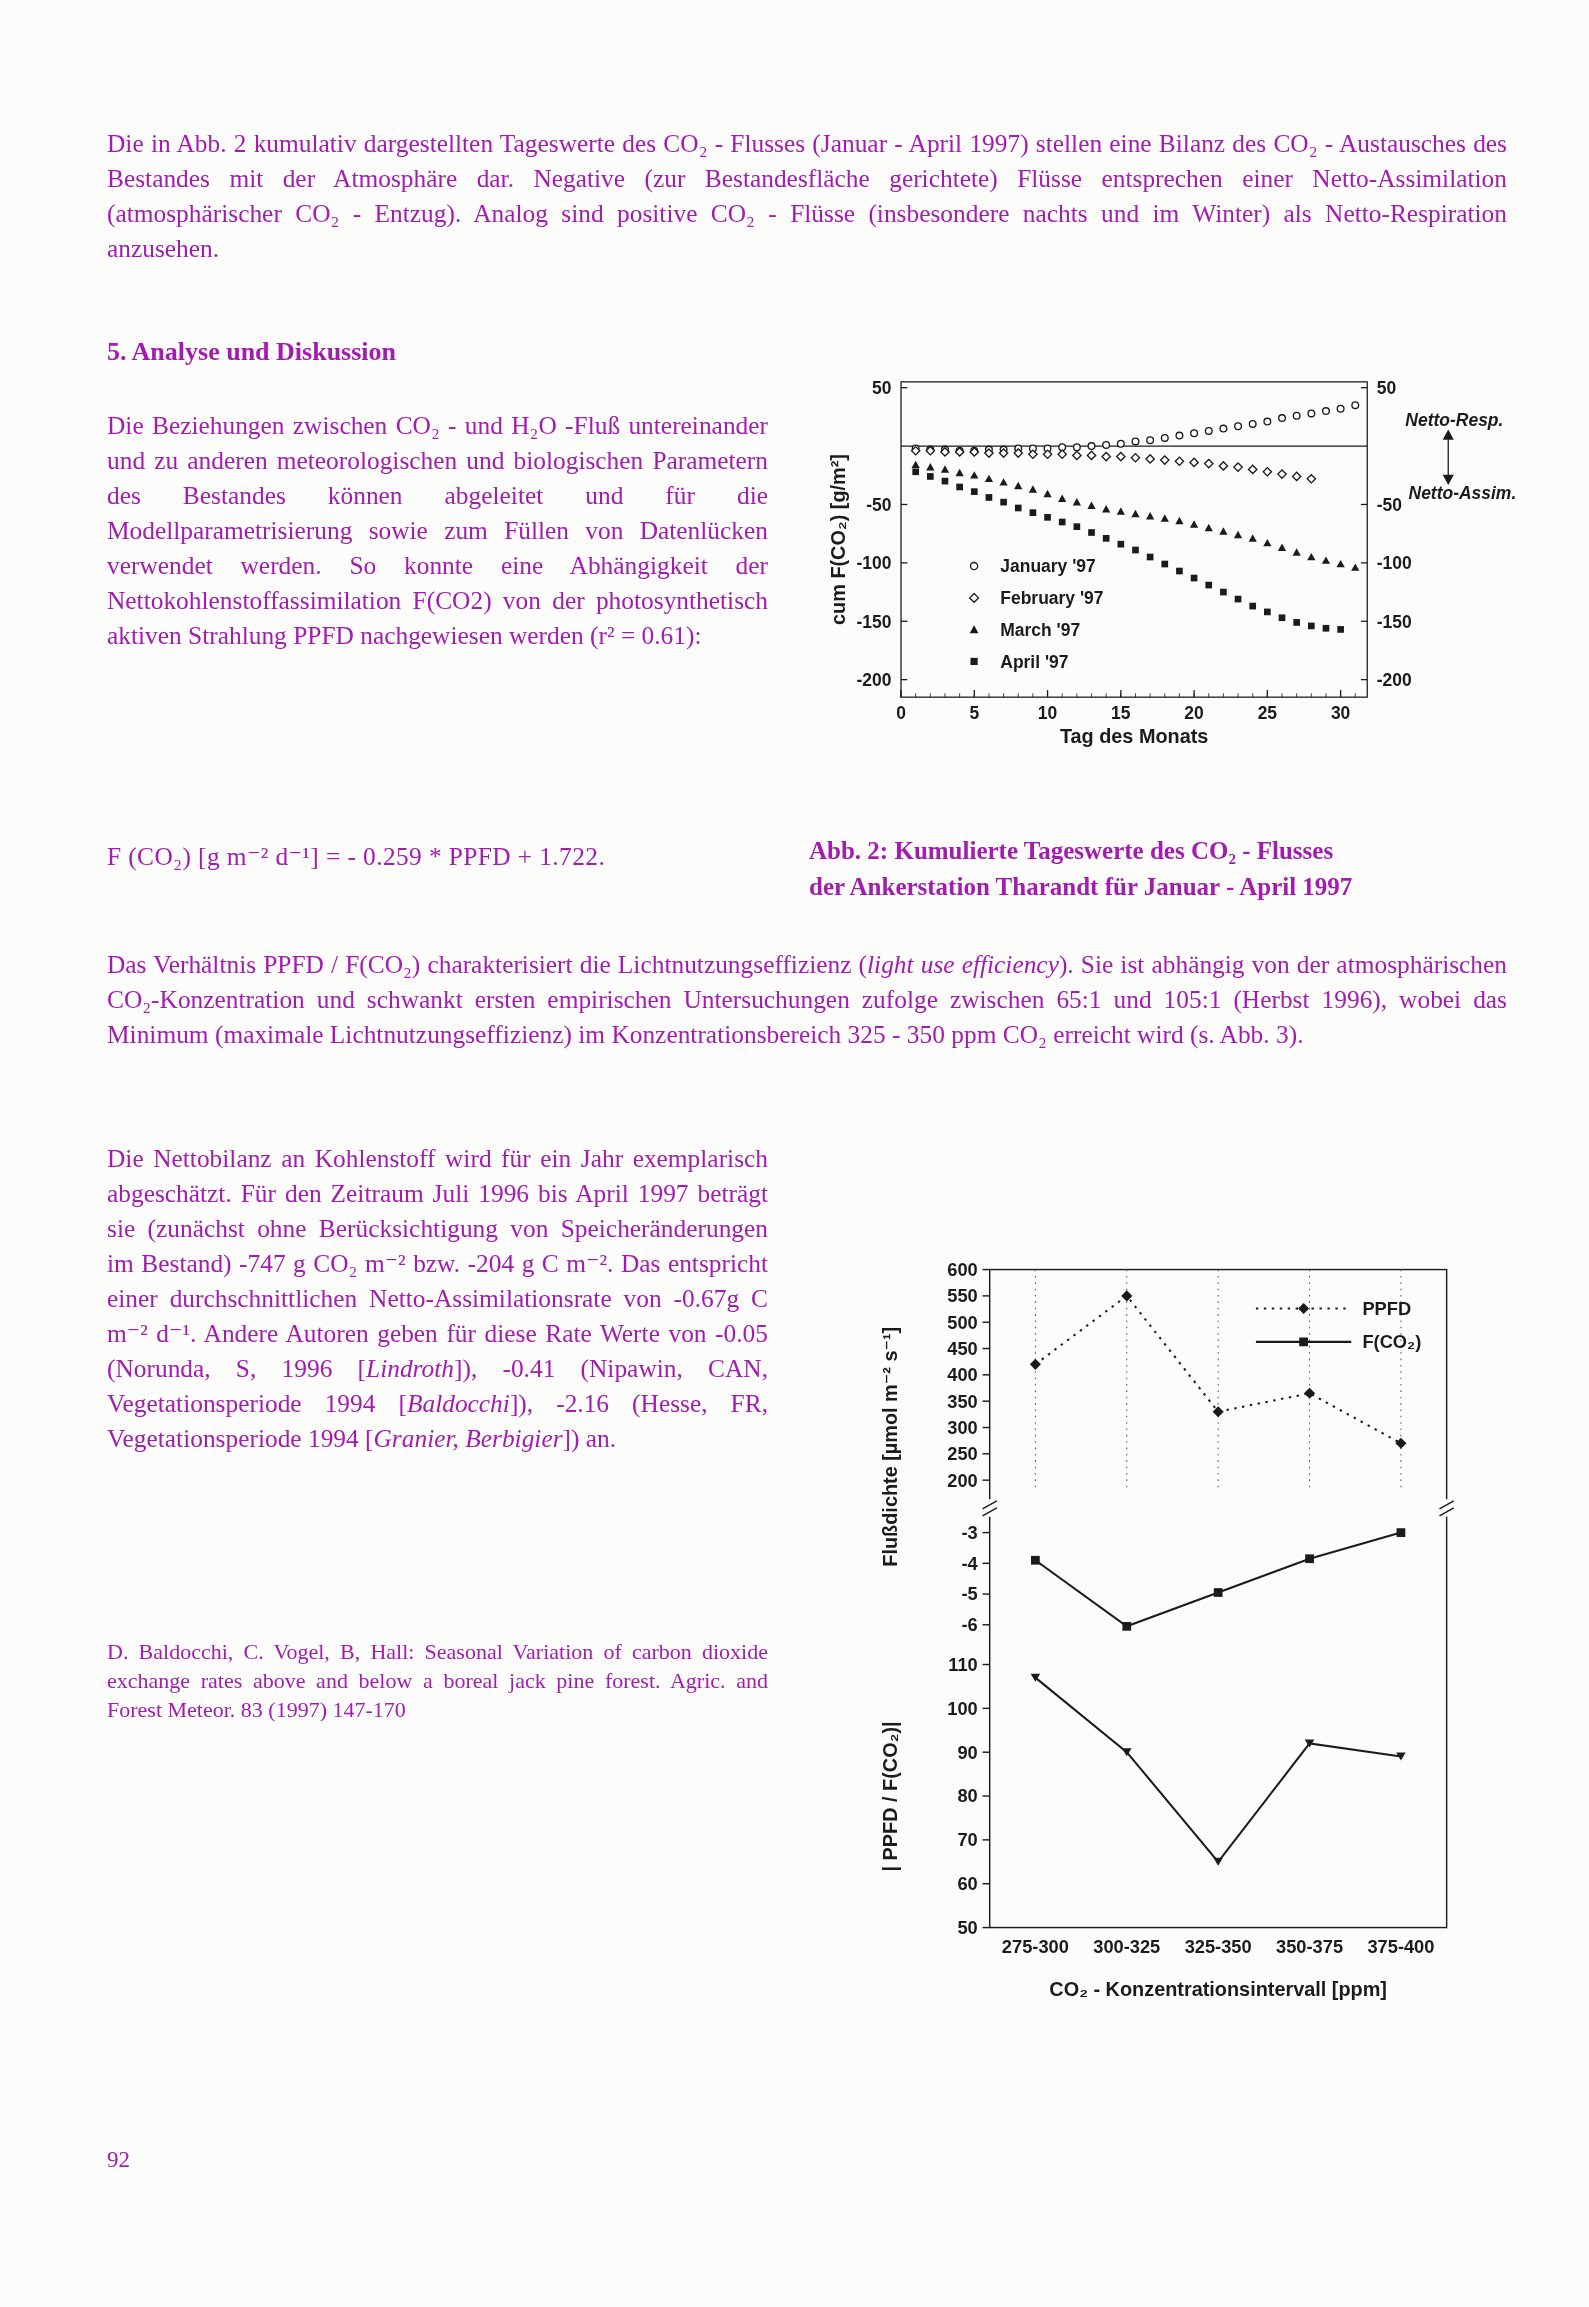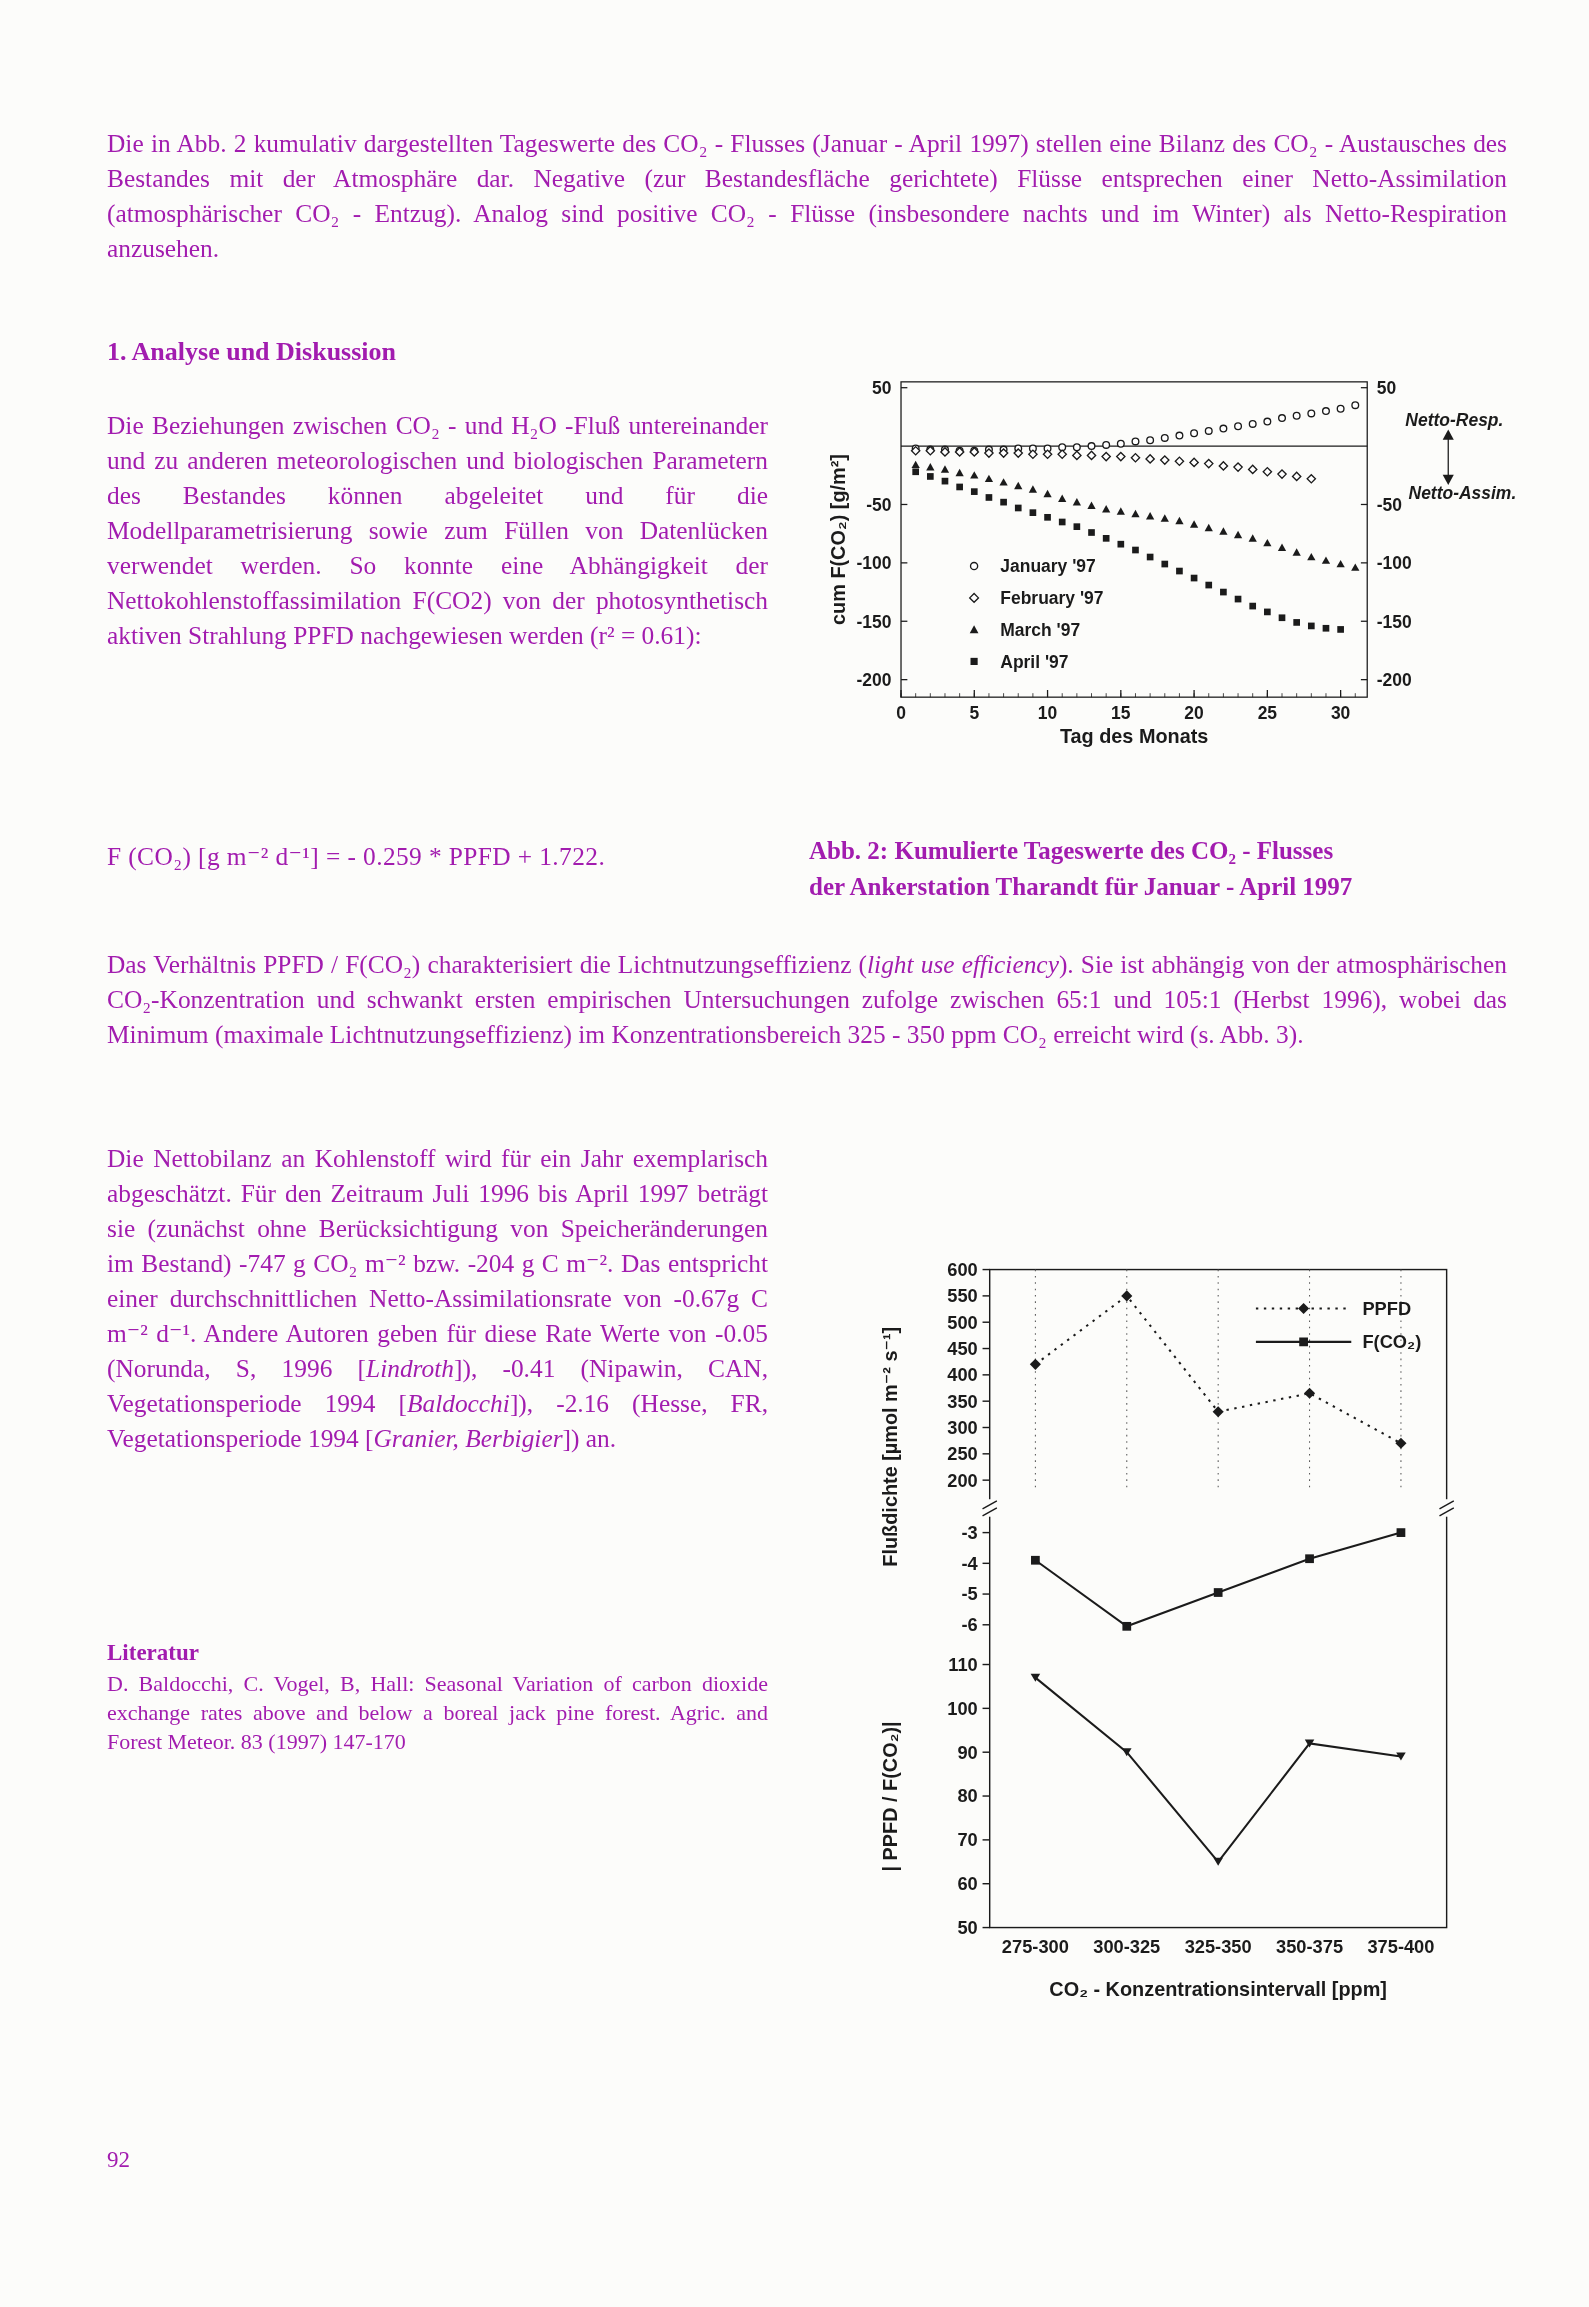--- a/index.html
+++ b/index.html
@@ -22,21 +22,21 @@
   .ctb3{font:bold 25px "Liberation Sans","DejaVu Sans",sans-serif;fill:#1b1b1b;}
   i{}
 </style>
 </head>
 <body>
 
 <div class="page">
 
   <p class="abs body-text" style="left:107px;top:126px;width:1400px">Die in Abb. 2 kumulativ dargestellten Tageswerte des CO₂ - Flusses (Januar - April 1997) stellen eine Bilanz des CO₂ - Austausches des Bestandes mit der Atmosphäre dar. Negative (zur Bestandesfläche gerichtete) Flüsse entsprechen einer Netto-Assimilation (atmosphärischer CO₂ - Entzug). Analog sind positive CO₂ - Flüsse (insbesondere nachts und im Winter) als Netto-Respiration anzusehen.</p>
 
-  <div class="abs heading" style="left:107px;top:337px">1. Analyse und Diskussion</div>
+  <div class="abs heading" style="left:107px;top:337px">5. Analyse und Diskussion</div>
 
   <p class="abs body-text" style="left:107px;top:408px;width:661px">Die Beziehungen zwischen CO₂ - und H₂O -Fluß untereinander und zu anderen meteorologischen und biologischen Parametern des Bestandes können abgeleitet und für die Modellparametrisierung sowie zum Füllen von Datenlücken verwendet werden. So konnte eine Abhängigkeit der Nettokohlenstoffassimilation F(CO2) von der photosynthetisch aktiven Strahlung PPFD nachgewiesen werden (r² = 0.61):</p>
 
   <p class="abs formula" style="left:107px;top:841px;width:683px">F (CO₂) [g m⁻² d⁻¹] = - 0.259 * PPFD + 1.722.</p>
 
   <div class="abs" style="left:811px;top:362px">
     <svg id="fig2-svg" width="763" height="413" viewBox="0 0 960 520">
         <rect x="113" y="25" width="587" height="397" fill="none" stroke="#1b1b1b" stroke-width="1.6"></rect>
         <line x1="113" y1="105.87037037037037" x2="700" y2="105.87037037037037" stroke="#1b1b1b" stroke-width="1.6"></line>
         <line x1="113" y1="32.351851851851855" x2="121" y2="32.351851851851855" stroke="#1b1b1b" stroke-width="1.6"></line>
@@ -244,21 +244,20 @@
   </div>
 
   <p class="abs caption" style="left:809px;top:833px;width:715px">Abb. 2: Kumulierte Tageswerte des CO₂ - Flusses
 der Ankerstation Tharandt für Januar - April 1997</p>
 
   <p class="abs body-text" style="left:107px;top:947px;width:1400px"><span>Das Verhältnis PPFD / F(CO₂) charakterisiert die Lichtnutzungseffizienz (</span><i>light use efficiency</i><span>). Sie ist abhängig von der atmosphärischen CO₂-Konzentration und schwankt ersten empirischen Untersuchungen zufolge zwischen 65:1 und 105:1 (Herbst 1996), wobei das Minimum (maximale Lichtnutzungseffizienz) im Konzentrationsbereich 325 - 350 ppm CO₂ erreicht wird (s. Abb. 3).</span></p>
 
   <p class="abs body-text" style="left:107px;top:1141px;width:661px"><span>Die Nettobilanz an Kohlenstoff wird für ein Jahr exemplarisch abgeschätzt. Für den Zeitraum Juli 1996 bis April 1997 beträgt sie (zunächst ohne Berücksichtigung von Speicheränderungen im Bestand) -747 g CO₂ m⁻² bzw. -204 g C m⁻². Das entspricht einer durchschnittlichen Netto-Assimilationsrate von -0.67g C m⁻² d⁻¹. Andere Autoren geben für diese Rate Werte von -0.05 (Norunda, S, 1996 [</span><i>Lindroth</i><span>]), -0.41 (Nipawin, CAN, Vegetationsperiode 1994 [</span><i>Baldocchi</i><span>]), -2.16 (Hesse, FR, Vegetationsperiode 1994 [</span><i>Granier, Berbigier</i><span>]) an.</span></p>
 
   <div class="abs" style="left:107px;top:1637px;width:661px">
-    <div class="lit-heading">Literatur</div>
     <p class="lit-text">D. Baldocchi, C. Vogel, B, Hall: Seasonal Variation of carbon dioxide exchange rates above and below a boreal jack pine forest. Agric. and Forest Meteor. 83 (1997) 147-170</p>
   </div>
 
   <div class="abs" style="left:795px;top:1240px">
     <svg id="fig3-svg" width="747" height="795" viewBox="0 0 940 1000">
         <rect x="245" y="37" width="575" height="828" fill="none" stroke="#1b1b1b" stroke-width="1.8"></rect>
         <line x1="302.5" y1="37" x2="302.5" y2="316" stroke="#555" stroke-width="1.3" stroke-dasharray="2 6"></line>
         <text x="302.5" y="897" text-anchor="middle" class="ct3">275-300</text>
         <line x1="417.5" y1="37" x2="417.5" y2="316" stroke="#555" stroke-width="1.3" stroke-dasharray="2 6"></line>
         <text x="417.5" y="897" text-anchor="middle" class="ct3">300-325</text>

